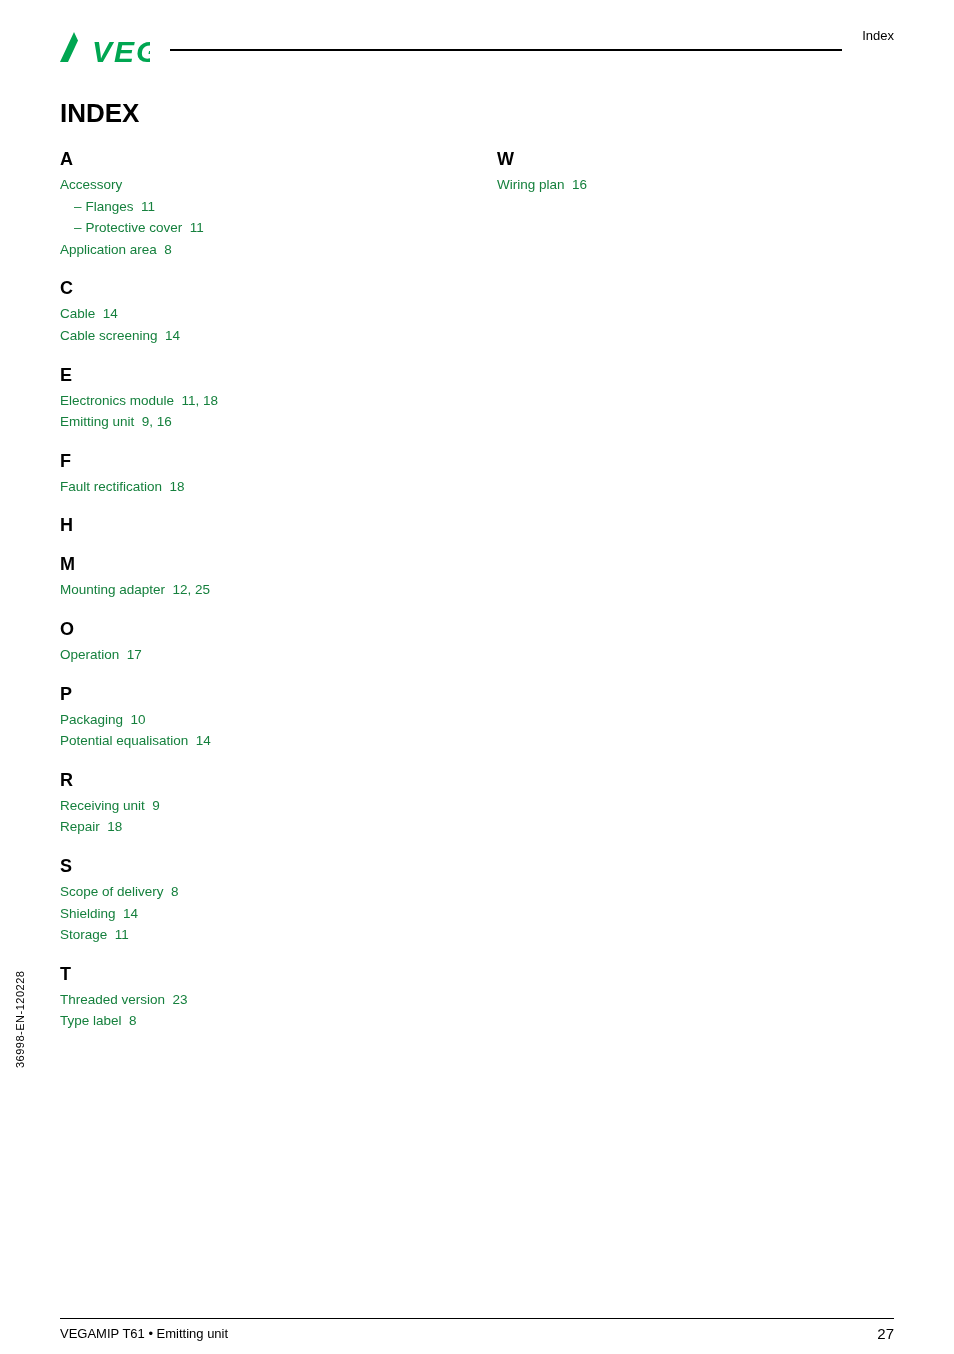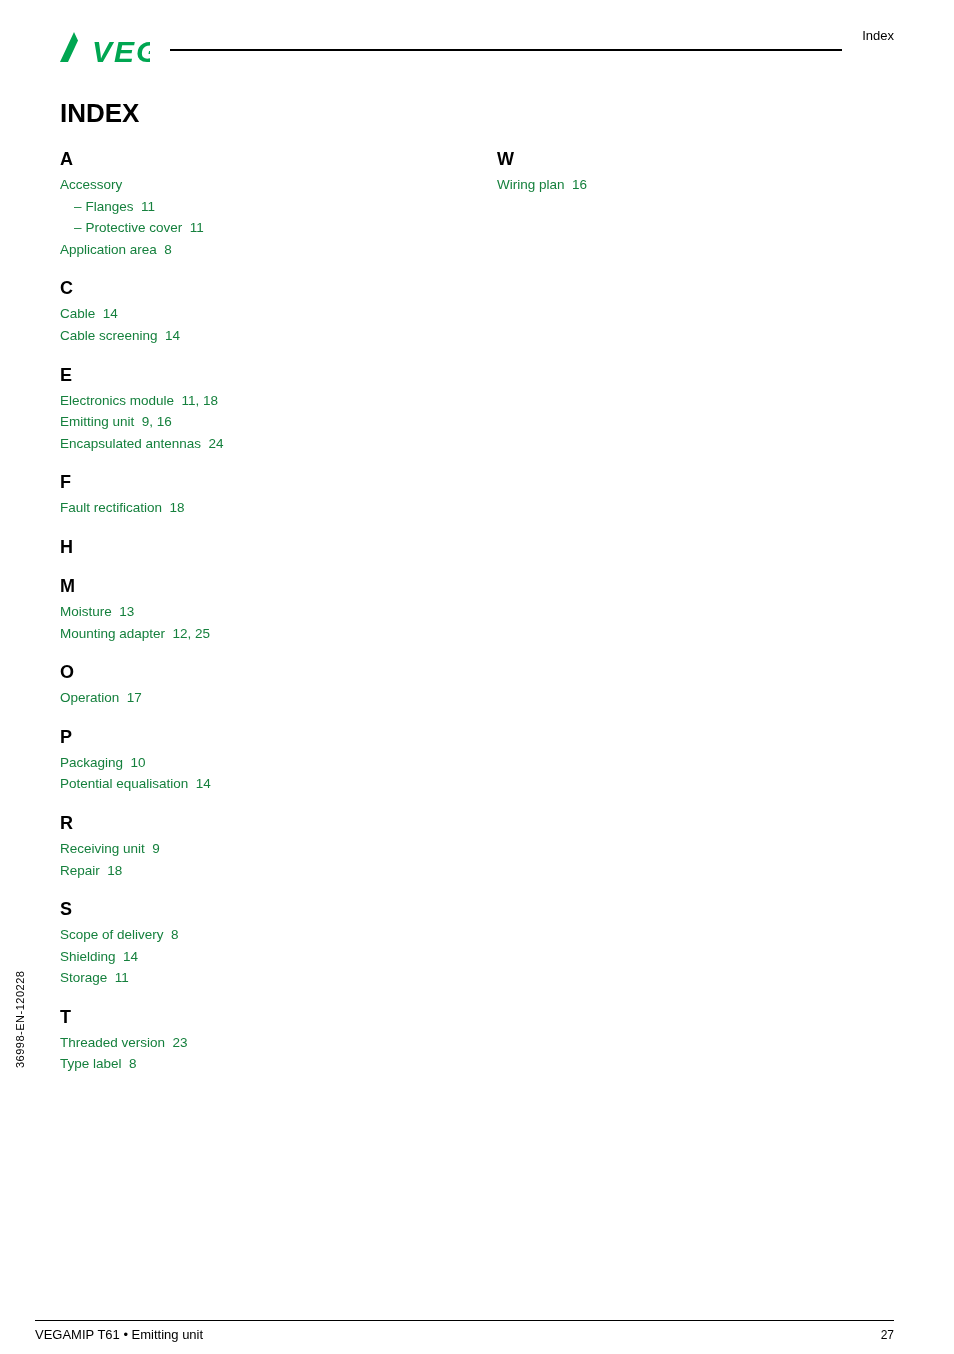--- a/index.html
+++ b/index.html
@@ -115,21 +115,21 @@
       white-space: nowrap;
       letter-spacing: 0.5px;
     }
 
     
     .footer {
       position: absolute;
       bottom: 0;
       left: 0;
       right: 0;
-      padding: 0 60px 12px 35px;
+      padding: 0 60px 12px 60px;
     }
 
     .footer-line {
       width: 100%;
       height: 1.5px;
       background: #000;
       margin-bottom: 6px;
     }
 
     .footer-content {
@@ -138,21 +138,21 @@
       align-items: center;
       font-size: 13px;
       color: #000;
     }
 
     .footer-left {
       font-size: 13px;
     }
 
     .footer-right {
-      font-size: 12px;
+      font-size: 15px;
     }
 
     
     .logo-svg {
       display: inline-block;
       vertical-align: middle;
     }
   </style>
 </head>
 <body>
@@ -200,35 +200,33 @@
         <div class="index-section">
           <div class="section-letter">C</div>
           <div class="index-entry">Cable&nbsp;&nbsp;14</div>
           <div class="index-entry">Cable screening&nbsp;&nbsp;14</div>
         </div>
 
         <div class="index-section">
           <div class="section-letter">E</div>
           <div class="index-entry">Electronics module&nbsp;&nbsp;11, 18</div>
           <div class="index-entry">Emitting unit&nbsp;&nbsp;9, 16</div>
-          <div class="index-entry">Encapsulated antennas&nbsp;&nbsp;24</div>
         </div>
 
         <div class="index-section">
           <div class="section-letter">F</div>
           <div class="index-entry">Fault rectification&nbsp;&nbsp;18</div>
         </div>
 
         <div class="index-section">
           <div class="section-letter">H</div>
         </div>
 
         <div class="index-section">
           <div class="section-letter">M</div>
-          <div class="index-entry">Moisture&nbsp;&nbsp;13</div>
           <div class="index-entry">Mounting adapter&nbsp;&nbsp;12, 25</div>
         </div>
 
         <div class="index-section">
           <div class="section-letter">O</div>
           <div class="index-entry">Operation&nbsp;&nbsp;17</div>
         </div>
 
         <div class="index-section">
           <div class="section-letter">P</div>

